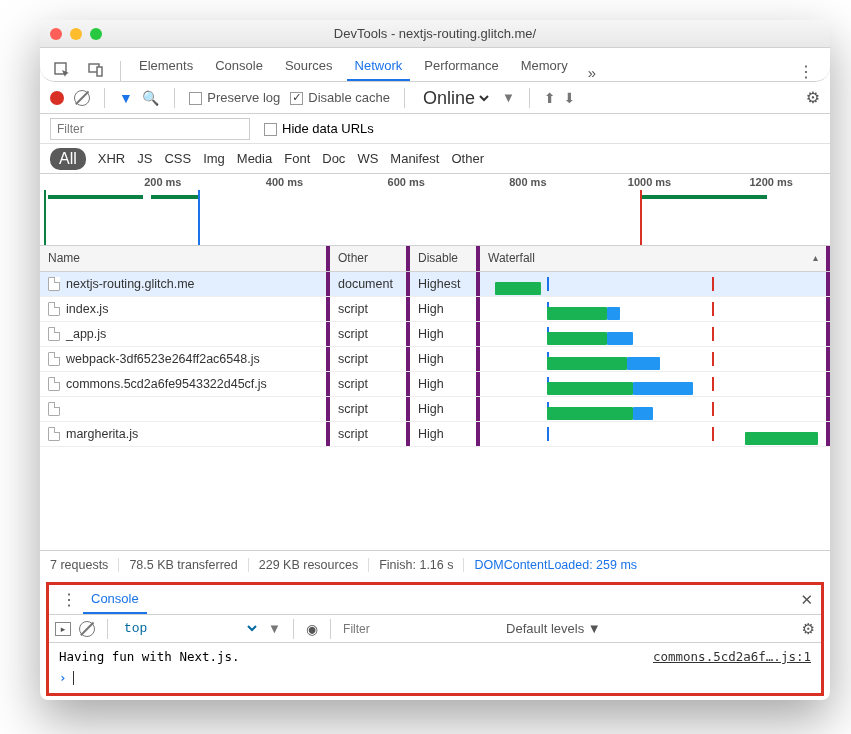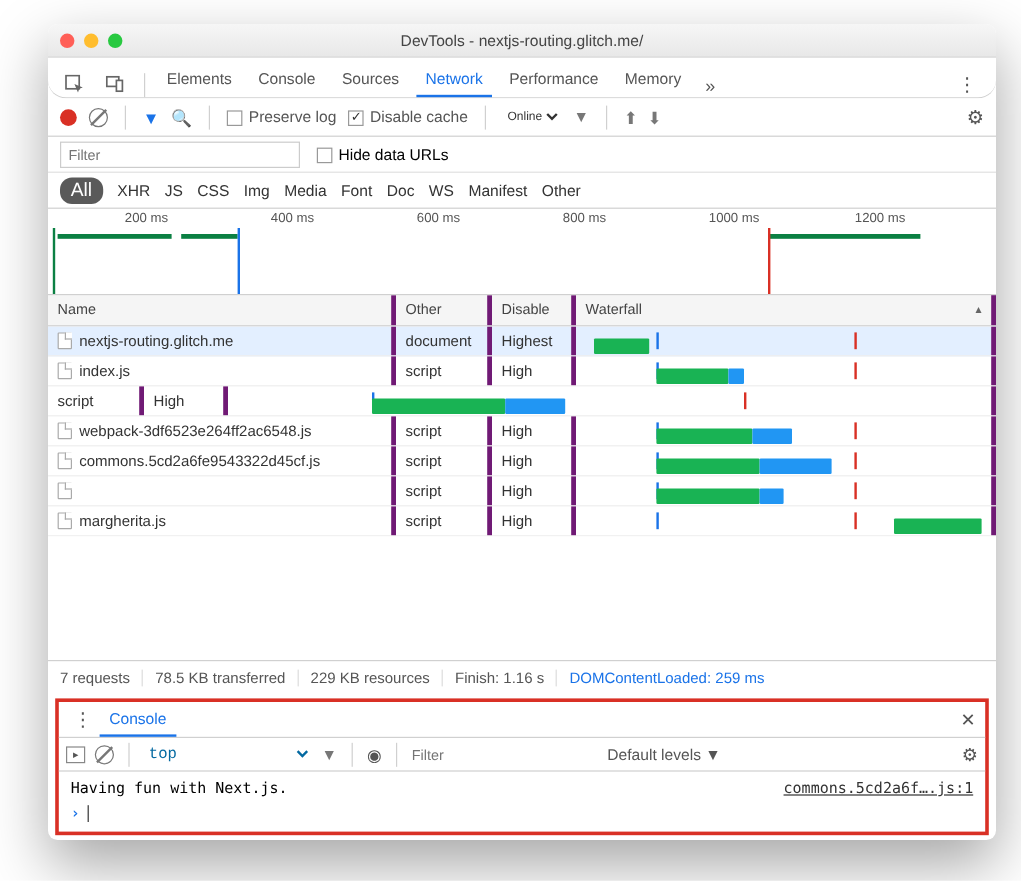--- a/index.html
+++ b/index.html
@@ -19,30 +19,30 @@
 .kebab { margin-left:auto; padding:0 8px; font-size:16px; color:#555; }
 .toolbar { height: 32px; border-bottom:1px solid #d0d0d0; display:flex; align-items:center; padding:0 10px; gap:10px; color:#555; }
 .rec { width:14px; height:14px; border-radius:50%; background:#d93025; }
 .nosign { width:16px; height:16px; border:1.5px solid #777; border-radius:50%; position:relative; }
 .nosign::after { content:''; position:absolute; width:18px; height:1.5px; background:#777; top:6px; left:-2px; transform:rotate(-45deg); }
 .funnel { color:#1a73e8; font-size:14px; }
 .mag { font-size:14px; color:#777; }
 .chk { width:13px; height:13px; border:1px solid #999; background:#fff; display:inline-block; vertical-align:middle; margin-right:5px; position:relative; }
 .chk.on { background:#fff; }
 .chk.on::after { content:'✓'; font-size:11px; position:absolute; top:-2px; left:1px; color:#333; }
-.sel { border:none; background:transparent; font-size:10px; color:#333; }
+.sel { border:none; background:transparent; font-size:18px; color:#333; }
 .updown { display:flex; gap:8px; color:#777; font-size:14px; }
 .gear { margin-left:auto; font-size:16px; color:#555; }
 .filterbar { height: 30px; border-bottom:1px solid #e0e0e0; display:flex; align-items:center; padding:0 10px; gap: 14px; }
 .filterbar input { border:1px solid #ccc; height:22px; width:200px; padding:0 6px; font-size:12px; }
 .typebar { height:30px; border-bottom:1px solid #d0d0d0; display:flex; align-items:center; padding:0 10px; gap:12px; font-size:13px; color:#333; }
 .pill { background:#5a5a5a; color:#fff; border-radius:10px; padding:2px 9px; font-size:16px; }
 .overview { height:72px; border-bottom:1px solid #d0d0d0; position:relative; }
 .ov-ticks { display:flex; font-size:11px; color:#555; padding:2px 0 0 0; }
-.ov-ticks span { flex:1; text-align:left; padding-left:4px; }
+.ov-ticks span { flex:1; text-align:center; padding-left:4px;font-weight:bold; }
 .ov-lane { position:absolute; left:0; right:0; top:20px; height:6px; }
 .ov-bar { position:absolute; height:4px; top:1px; background:#0b8043; }
 .ov-line { position:absolute; top:16px; bottom:0; width:2px; }
 .ov-line.blue { background:#1a73e8; }
 .ov-line.red { background:#d93025; }
 .ov-line.green { background:#0b8043; }
 .netgrid { flex:1; display:flex; flex-direction:column; min-height:0; }
 .nethead { display:flex; height:26px; border-bottom:1px solid #d0d0d0; background:#f5f5f5; font-size:12px; color:#444; }
 .nethead > div, .netrow > div { padding:5px 8px; border-right:4px solid #701a75; overflow:hidden; white-space:nowrap; text-overflow:ellipsis; }
 .col-name { width:290px; } .col-type{ width:80px;} .col-pri{width:70px;} .col-wf{ flex:1; position:relative;}
@@ -209,20 +209,24 @@
           <div class="col-wf">
             <div class="wf-cell">
               <div class="wf-vline" style="left:18%;background:#1a73e8;"></div>
               <div class="wf-vline" style="left:68%;background:#d93025;"></div>
               <div class="wf-bar wf-green" style="left: 18%; width: 18%;"></div>
               <div class="wf-bar wf-blue" style="left: 36%; width: 4%;"></div>
             </div>
           </div>
         </div>
         <div class="netrow">
+          <div class="col-name">
+            <span class="fileico"></span>
+            <span>_app.js</span>
+          </div>
           <div class="col-type">script</div>
           <div class="col-pri">High</div>
           <div class="col-wf">
             <div class="wf-cell">
               <div class="wf-vline" style="left:18%;background:#1a73e8;"></div>
               <div class="wf-vline" style="left:68%;background:#d93025;"></div>
               <div class="wf-bar wf-green" style="left: 18%; width: 18%;"></div>
               <div class="wf-bar wf-blue" style="left: 36%; width: 8%;"></div>
             </div>
           </div>

